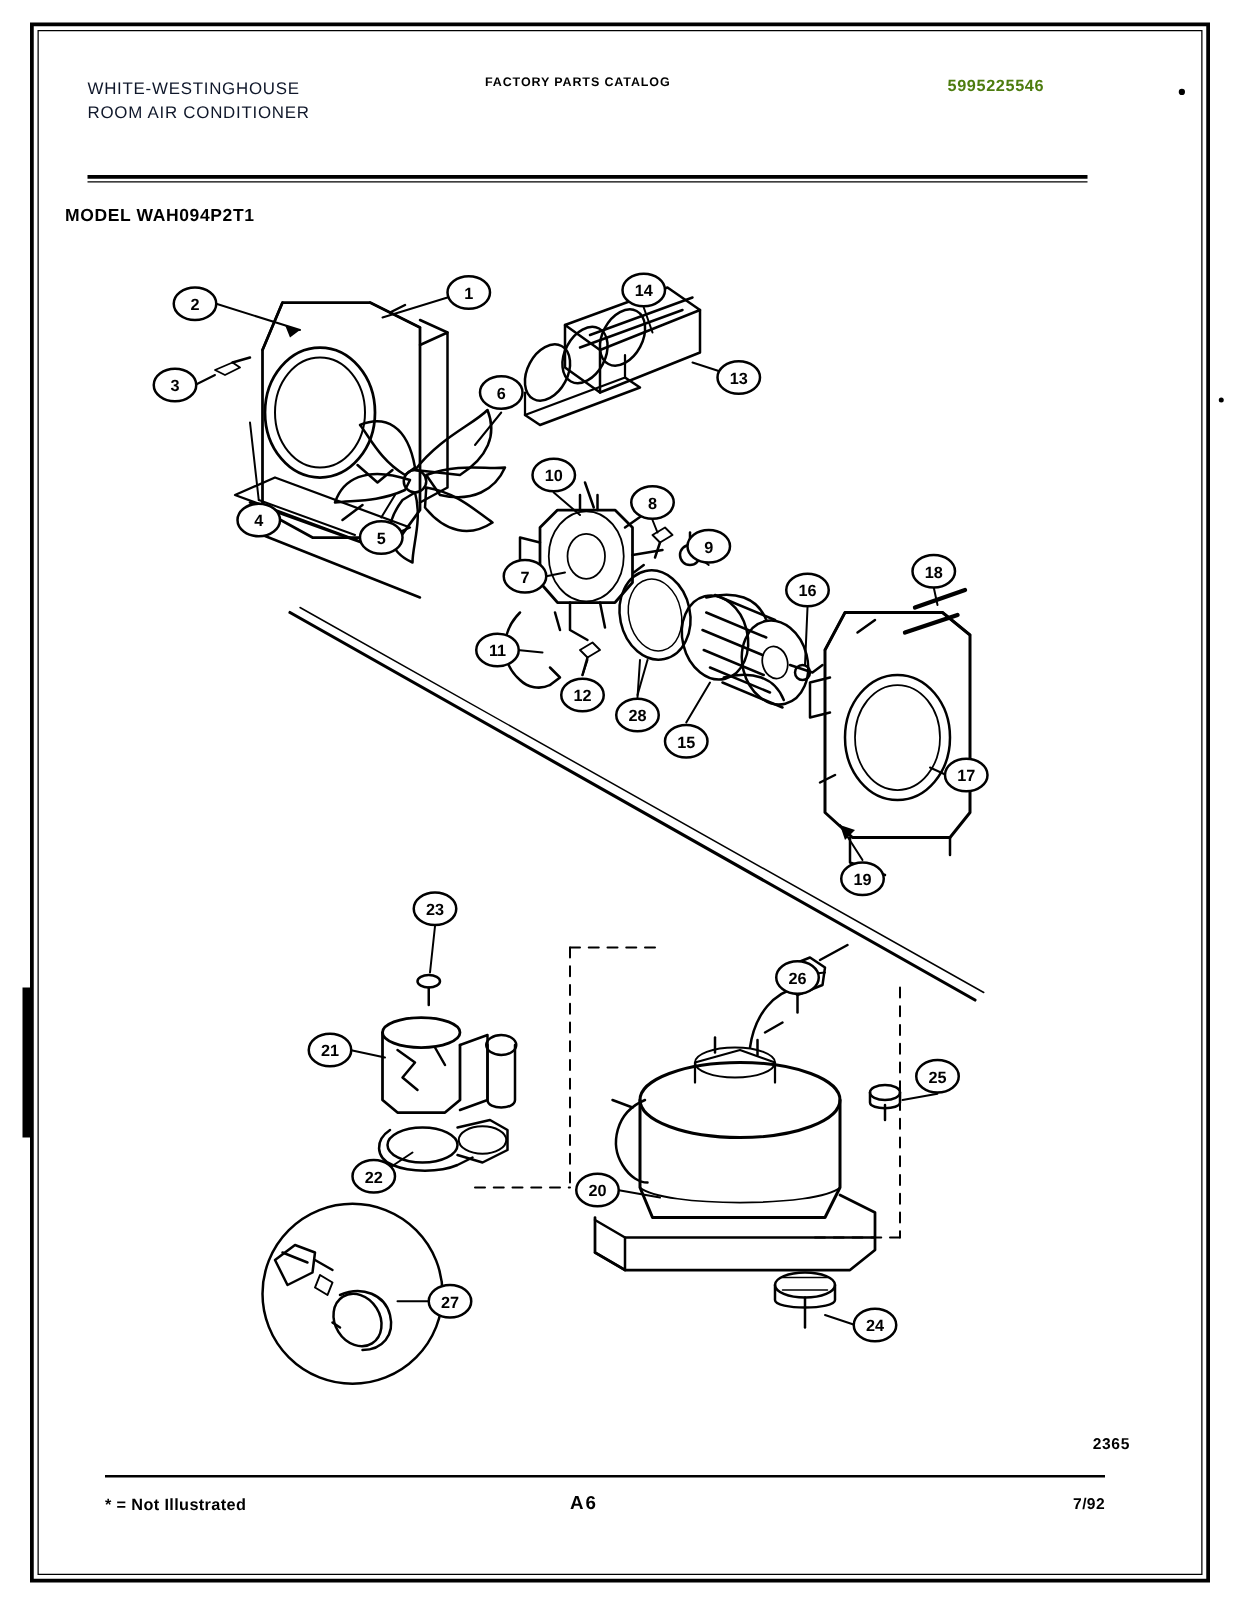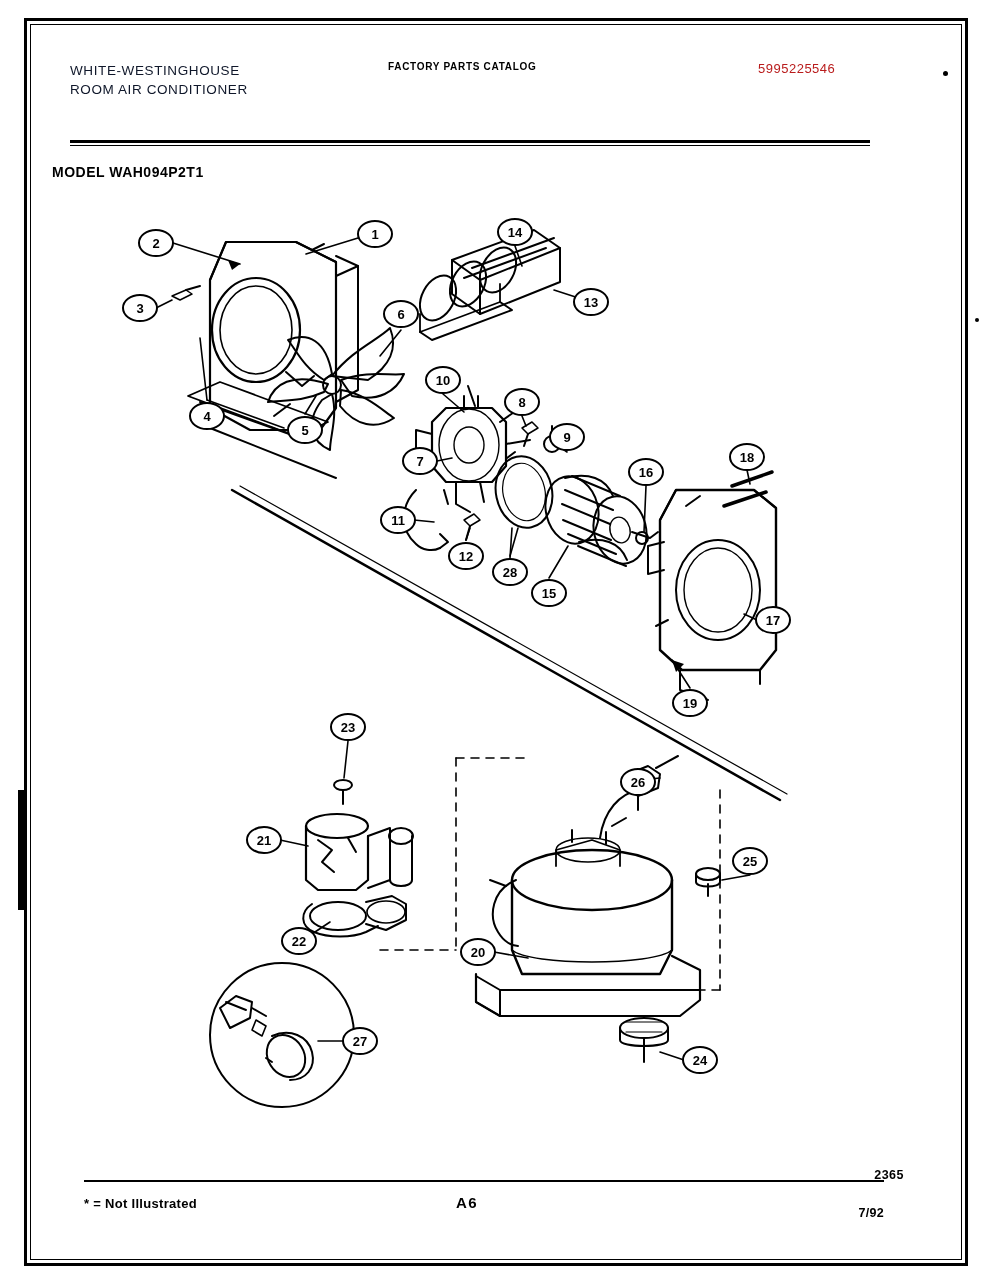--- a/index.html
+++ b/index.html
@@ -63,23 +63,23 @@
     left: 318px; top: 6px;
     font-size: 10px;
     font-weight: bold;
     letter-spacing: 0.7px;
     color: #000;
   }
   .catalog-number {
     position: absolute;
     left: 688px; top: 6px;
     font-size: 13px;
-    font-weight: normal;
+    font-weight: bold;
     letter-spacing: 0.5px;
-    color: #b91c1c;
+    color: #4d7c0f;
   }
   .rule-double {
     position: absolute;
     left: 70px; top: 140px;
     width: 800px;
     height: 6px;
   }
   .rule-double .r1 {
     position: absolute; left: 0; top: 0; width: 100%; height: 3px; background: #000;
   }
@@ -103,21 +103,20 @@
   }
   .diagram svg { display: block; }
 
   .figure-code {
     position: absolute;
     right: 96px; top: 1148px;
     font-size: 12.5px;
     font-weight: bold;
     letter-spacing: 0.5px;
     color: #000;
-    margin-top: 20px;
   }
   .footer-rule {
     position: absolute;
     left: 84px; top: 1180px;
     width: 800px; height: 2px;
     background: #000;
   }
   .footer {
     position: absolute;
     left: 84px; top: 1196px;
@@ -127,21 +126,21 @@
   .footer .note {
     position: absolute; left: 0; top: 0;
     font-size: 13px; font-weight: bold; letter-spacing: 0.3px;
   }
   .footer .pageno {
     position: absolute; left: 372px; top: -2px;
     font-size: 15px; font-weight: bold; letter-spacing: 1.5px; text-align: center;
   }
   .footer .date {
     position: absolute; right: 0; top: 0;
-    font-size: 12.5px; font-weight: bold; letter-spacing: 0.3px; margin-top: 10px;
+    font-size: 12.5px; font-weight: bold; letter-spacing: 0.3px;
   }
   .callout-text {
     font-family: "Liberation Sans", sans-serif;
     font-size: 13px;
     font-weight: bold;
   }
   .dot-speck { position: absolute; background:#000; border-radius:50%; }
 </style>
 </head>
 <body>

